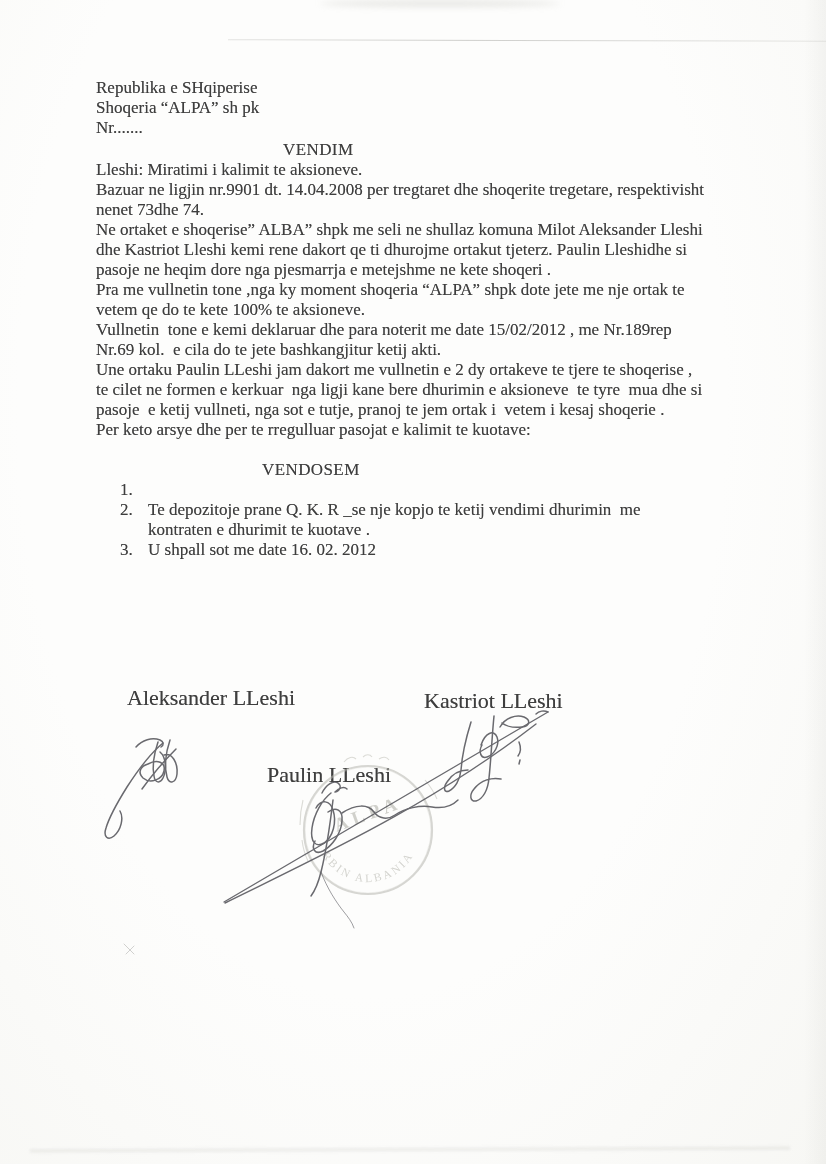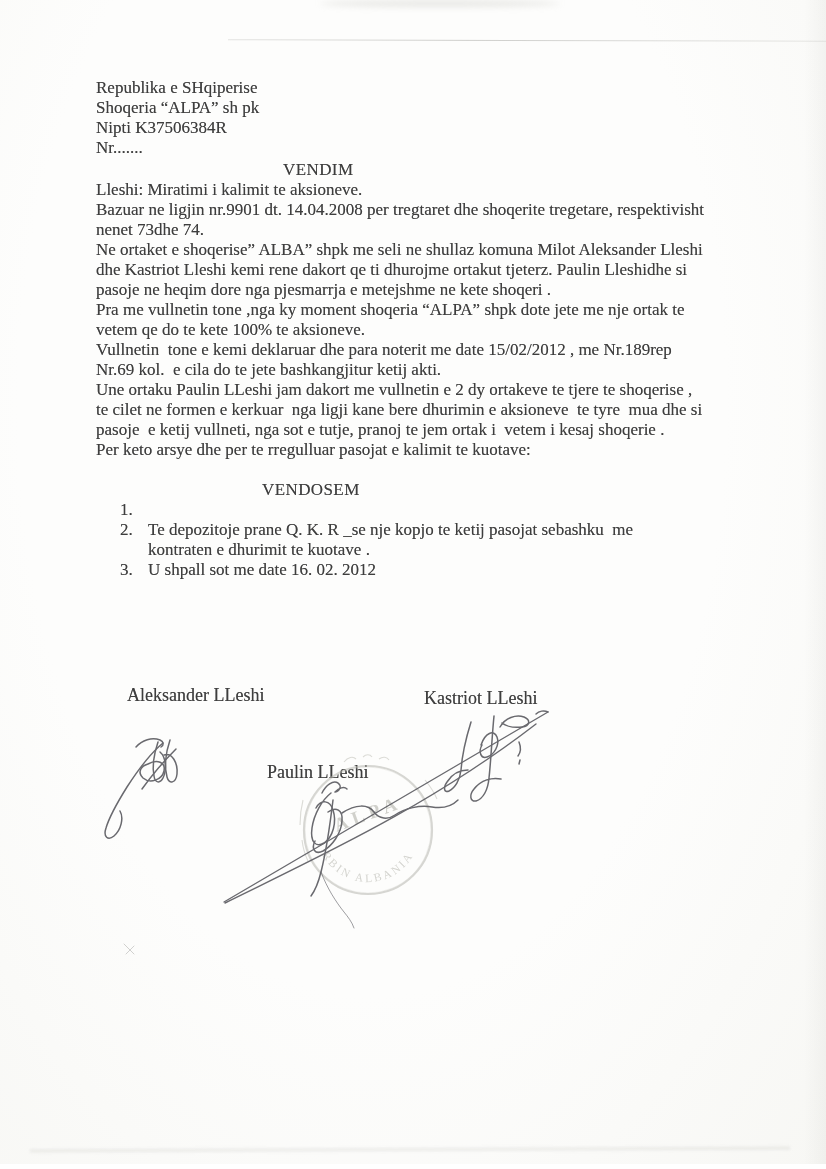--- a/index.html
+++ b/index.html
@@ -15,21 +15,21 @@
     position:absolute;left:96px;top:78px;width:716px;
     font-size:17px;line-height:20px;
     text-shadow:0 0 .5px rgba(62,62,62,.55);
   }
   .hline,.para,.litext{white-space:pre;}
   .doc-title{white-space:pre;margin-top:2px;padding-left:187px;letter-spacing:.4px;}
   .res-title{white-space:pre;margin-top:20px;padding-left:166px;letter-spacing:.4px;}
   .li{display:flex;}
   .li .num{flex:none;margin-left:24px;width:28px;white-space:pre;}
   .sig-name{
-    position:absolute;font-size:18px;white-space:pre;
+    position:absolute;font-size:22px;white-space:pre;
     text-shadow:0 0 .5px rgba(62,62,62,.55);
   }
   .sig-name.aleksander{left:127px;top:685px;}
   .sig-name.kastriot{left:424px;top:688px;}
   .sig-name.paulin{left:267px;top:762px;}
   .overlay{position:absolute;left:0;top:0;width:826px;height:1169px;}
   
   .scan-line-top{
     position:absolute;left:228px;top:40px;width:598px;height:1px;
     background:linear-gradient(90deg, rgba(150,150,145,.25), rgba(150,150,145,.45) 40%, rgba(150,150,145,.2));
@@ -56,21 +56,20 @@
   <div class="top-smudge"></div>
   <div class="scan-line-top"></div>
   <div class="right-edge-shade"></div>
   <div class="bottom-smudge"></div>
 
   <div class="content">
 
     <div>
       <div class="hline">Republika e SHqiperise</div>
       <div class="hline">Shoqeria “ALPA” sh pk</div>
-      <div class="hline">Nipti K37506384R</div>
       <div class="hline">Nr.......</div>
     </div>
 
     <div class="doc-title">VENDIM</div>
 
     <div class="para">Lleshi: Miratimi i kalimit te aksioneve.</div>
     <div class="para">Bazuar ne ligjin nr.9901 dt. 14.04.2008 per tregtaret dhe shoqerite tregetare, respektivisht
 nenet 73dhe 74.</div>
     <div class="para">Ne ortaket e shoqerise” ALBA” shpk me seli ne shullaz komuna Milot Aleksander Lleshi
 dhe Kastriot Lleshi kemi rene dakort qe ti dhurojme ortakut tjeterz. Paulin Lleshidhe si
@@ -85,21 +84,21 @@
     <div class="para">Per keto arsye dhe per te rregulluar pasojat e kalimit te kuotave:</div>
 
     <div class="res-title">VENDOSEM</div>
 
     <div>
       <div class="li">
         <span class="num">1.</span>
       </div>
       <div class="li">
         <span class="num">2.</span>
-        <div class="litext">Te depozitoje prane Q. K. R _se nje kopjo te ketij pasojat sebashku  me
+        <div class="litext">Te depozitoje prane Q. K. R _se nje kopjo te ketij vendimi dhurimin  me
 kontraten e dhurimit te kuotave .</div>
       </div>
       <div class="li">
         <span class="num">3.</span>
         <div class="litext">U shpall sot me date 16. 02. 2012</div>
       </div>
     </div>
   </div>
 
   <div class="sig-name aleksander">Aleksander LLeshi</div>

